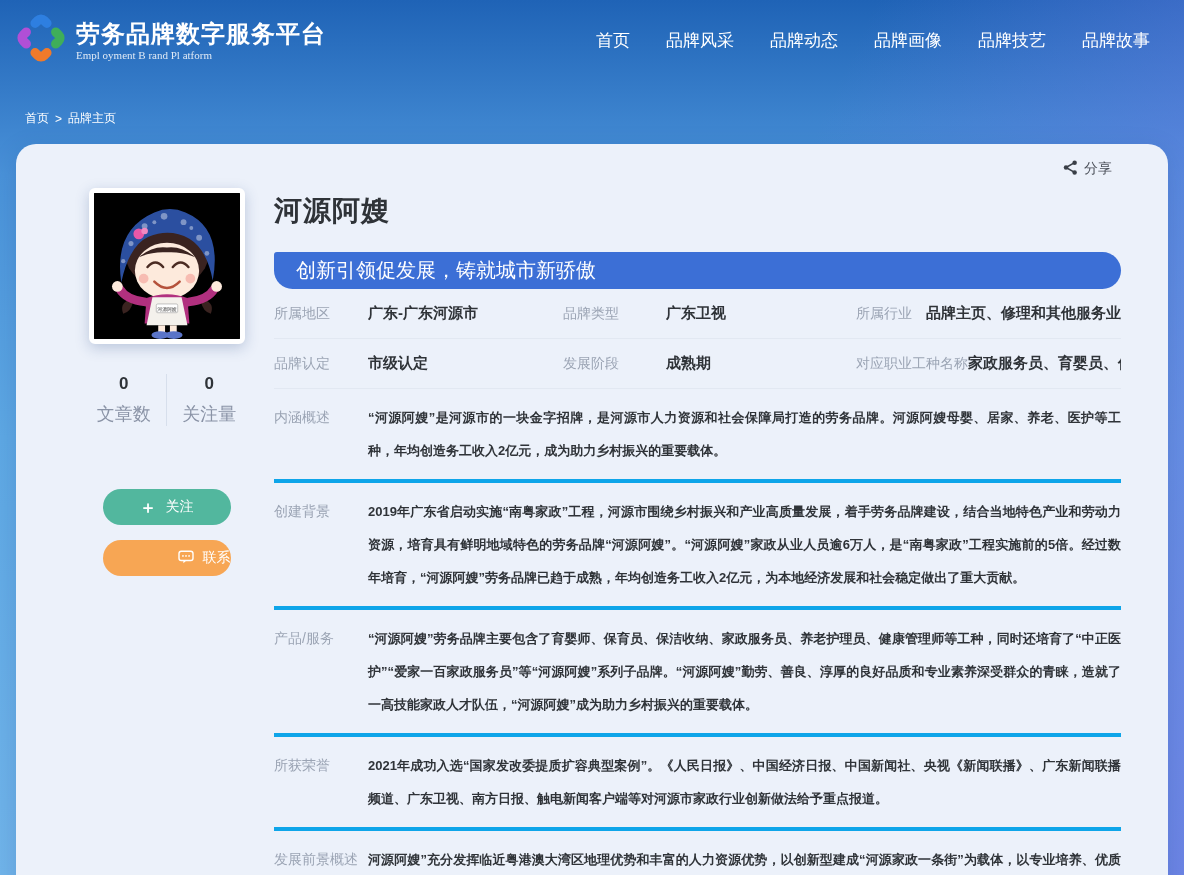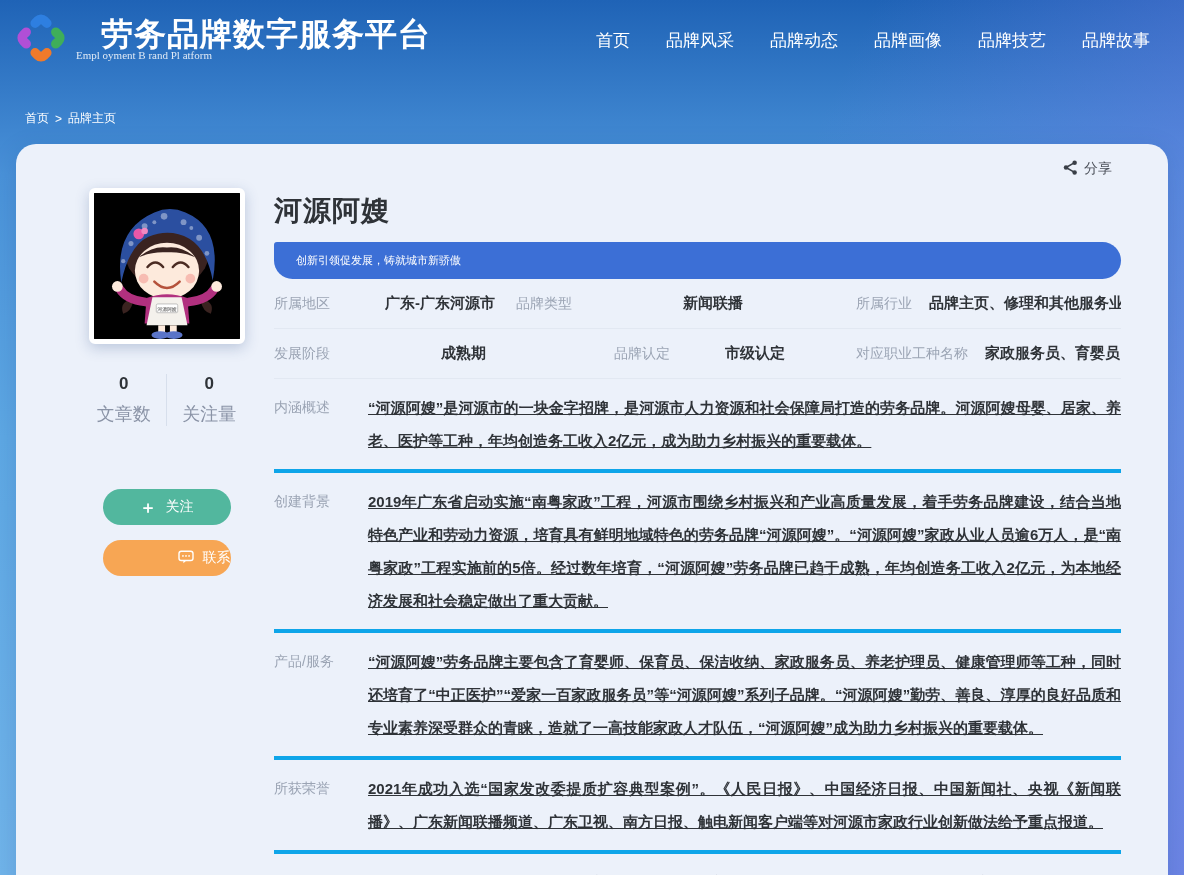--- a/index.html
+++ b/index.html
@@ -8,21 +8,21 @@
     font-family:"Liberation Sans","DejaVu Sans",sans-serif;
     background-image:
       linear-gradient(115deg, rgba(108,124,228,0) 55%, rgba(108,124,228,0.85) 100%),
       linear-gradient(180deg, #1f63b6 0%, #4a92d9 20%, #5ea8e4 50%, #71b4ea 100%);
     color:#303133;
   }
 
   
   .header { height:80px; display:flex; align-items:center; padding:0 34px 0 16px; }
   .logo-wrap { display:flex; align-items:center; gap:10px; }
-  .logo-text .cn { color:#fff; font-size:32px; font-weight:bold; letter-spacing:1px; line-height:30px;margin-left:25px; }
+  .logo-text .cn { color:#fff; font-size:24px; font-weight:bold; letter-spacing:1px; line-height:30px; }
   .logo-text .en { color:rgba(255,255,255,0.85); font-size:11px; font-family:"Liberation Serif","DejaVu Serif",serif; }
   .nav { margin-left:auto; display:flex; gap:36px; }
   .nav-item { color:#fff; font-size:17px; cursor:pointer; white-space:nowrap; }
 
   
   .breadcrumb { padding:30px 0 17px 25px; color:#fff; font-size:12px; display:flex; gap:6px; align-items:center; }
   .breadcrumb .bc-link { cursor:pointer; }
 
   
   .page-card {
@@ -49,37 +49,37 @@
   .btn { width:128px; height:36px; border:none; border-radius:18px; color:#fff; font-size:14px;
     display:flex; align-items:center; justify-content:center; gap:9px; cursor:pointer;
     font-family:inherit; }
   .btn-follow { margin-top:63px; background:#52b79e; }
   .btn-contact { margin-top:15px; background:#f7a654;justify-content:flex-end; }
   .plus-glyph { font-size:17px; font-weight:bold; line-height:1; }
 
   
   .right-col { flex:1; min-width:0; padding-left:0; }
   .brand-name { margin-top:20px; font-size:28px; font-weight:bold; color:#2f3338; letter-spacing:1px; }
-  .slogan-banner { margin-top:12px; height:37px; background:#3c6fd6; border-radius:3px 19px 19px 19px;
-    display:flex; align-items:center; padding-left:22px; color:#fff; font-size:11px; }
+  .slogan-banner { margin-top:22px; height:37px; background:#3c6fd6; border-radius:3px 19px 19px 19px;
+    display:flex; align-items:center; padding-left:22px; color:#fff; font-size:20px; }
 
   .lbl { color:#9ba4b4; font-size:14px; }
   .val { color:#2f3338; font-size:15px; font-weight:bold; }
 
   .ig-row { display:flex; align-items:center; height:50px; border-bottom:1px solid #e2e8f2; }
-  .g { display:flex; align-items:center;gap:17px; }
+  .g { display:flex; align-items:center; }
   .g1 { width:242px; } .g1 .lbl { width:94px; flex:none; }
-  .g2 { width:340px; } .g2 .lbl { width:150px; flex:none; }
+  .g2 { width:340px;text-align:center; } .g2 .lbl { width:150px; flex:none; }
   .g3 { flex:1; } .g3 .val { margin-left:auto; white-space:nowrap; }
   .g3 .lbl { flex:none; }
   .g .val { white-space:nowrap; overflow:hidden; }
 
   .sec-row { display:flex; padding:12px 0; border-bottom:4px solid #0ea5e9; }
   .sec-lbl { width:94px; flex:none; line-height:33px; }
-  .sec-text { flex:1; font-size:15px; font-weight:bold; color:#2f3338; line-height:33px; text-align:justify;text-decoration:underline; }
+  .sec-text { flex:1; font-size:13px; font-weight:bold; color:#2f3338; line-height:33px; text-align:justify; }
 </style>
 </head>
 <body>
 
 <div class="header">
   <div class="logo-wrap">
     <span>
       <svg width="50" height="50" viewBox="0 0 48 48">
         <g transform="rotate(45 24 24)" fill="none" stroke-linecap="round" stroke-width="9">
           <path d="M10 18 v-4 a4 4 0 0 1 4-4 h4" stroke="#2e7fe0"></path>
@@ -204,37 +204,37 @@
       <span>创新引领促发展，铸就城市新骄傲</span>
     </div>
 
     <div class="ig-row">
       <div class="g g1">
         <span class="lbl">所属地区</span>
         <span class="val">广东-广东河源市</span>
       </div>
       <div class="g g2">
         <span class="lbl">品牌类型</span>
-        <span class="val">新闻联播</span>
+        <span class="val">广东卫视</span>
       </div>
       <div class="g g3">
         <span class="lbl">所属行业</span>
         <span class="val">品牌主页、修理和其他服务业</span>
       </div>
     </div>
 
     <div class="ig-row">
+      <div class="g g1">
+        <span class="lbl">品牌认定</span>
+        <span class="val">市级认定</span>
+      </div>
       <div class="g g2">
         <span class="lbl">发展阶段</span>
         <span class="val">成熟期</span>
       </div>
-      <div class="g g1">
-        <span class="lbl">品牌认定</span>
-        <span class="val">市级认定</span>
-      </div>
       <div class="g g3">
         <span class="lbl">对应职业工种名称</span>
         <span class="val">家政服务员、育婴员、保育师</span>
       </div>
     </div>
 
     <div class="sec-row">
       <span class="lbl sec-lbl">内涵概述</span>
       <p class="sec-text">“河源阿嫂”是河源市的一块金字招牌，是河源市人力资源和社会保障局打造的劳务品牌。河源阿嫂母婴、居家、养老、医护等工种，年均创造务工收入2亿元，成为助力乡村振兴的重要载体。</p>
     </div>

